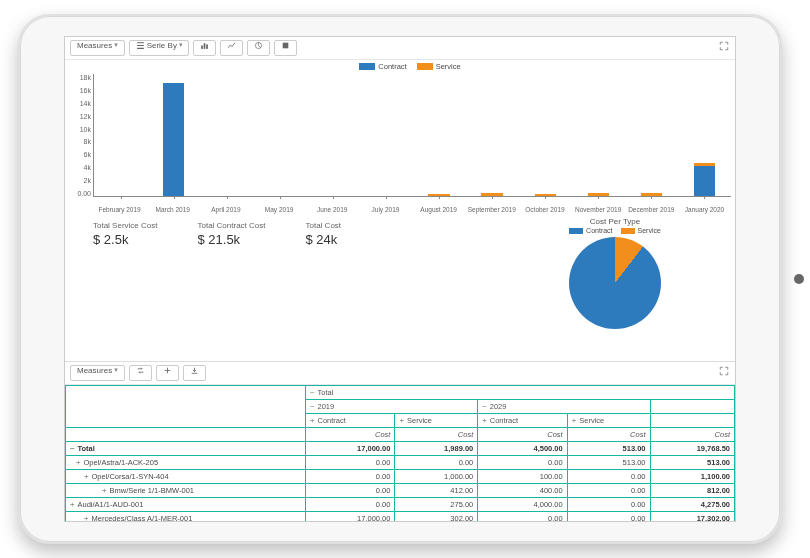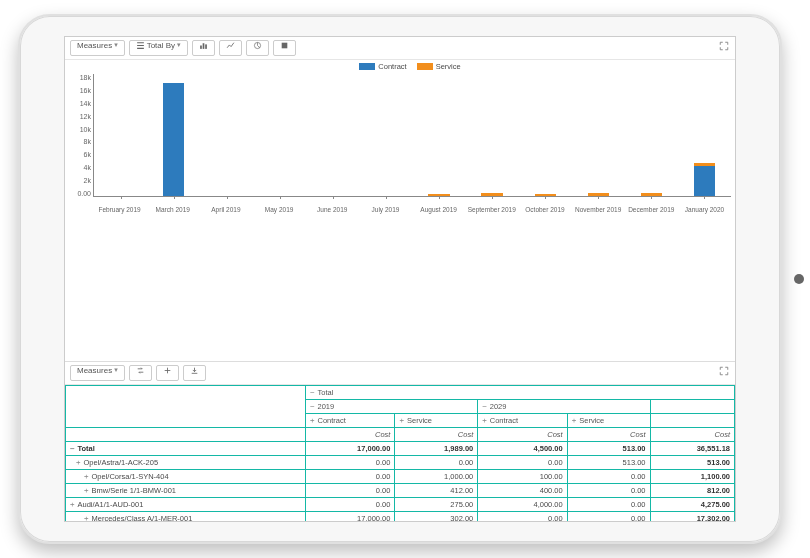--- a/index.html
+++ b/index.html
@@ -150,21 +150,21 @@
 
     <div class="toolbar">
       <div class="btn">
         <span>Measures</span>
         <span class="caret">▾</span>
       </div>
       <div class="btn">
         <svg viewBox="0 0 16 16" fill="none" stroke="#666" stroke-width="2">
             <path d="M2 3h12M2 8h12M2 13h12"></path>
           </svg>
-        <span>Total By</span>
+        <span>Serie By</span>
         <span class="caret">▾</span>
       </div>
       <div class="btn">
         <svg viewBox="0 0 16 16" fill="#666">
             <rect x="2" y="8" width="3" height="6"></rect>
             <rect x="6.5" y="4" width="3" height="10"></rect>
             <rect x="11" y="6" width="3" height="8"></rect>
           </svg>
       </div>
       <div class="btn">
@@ -288,21 +288,47 @@
           <div>August 2019</div>
           <div>September 2019</div>
           <div>October 2019</div>
           <div>November 2019</div>
           <div>December 2019</div>
           <div>January 2020</div>
         </div>
     </div>
 
     <div class="kpi-row" style="height:120px;">
-
+      <div class="kpi">
+        <span class="label">Total Service Cost</span>
+        <span class="value">$ 2.5k</span>
+      </div>
+      <div class="kpi">
+        <span class="label">Total Contract Cost</span>
+        <span class="value">$ 21.5k</span>
+      </div>
+      <div class="kpi">
+        <span class="label">Total Cost</span>
+        <span class="value">$ 24k</span>
+      </div>
+
+      <div class="pie-block">
+        <div class="pie-title">Cost Per Type</div>
+        <div class="pie-legend">
+          <div class="lg-item">
+              <span class="lg-sw" style="background:#2d7bbd;width:14px;height:6px"></span>
+              <span>Contract</span>
+            </div>
+          <div class="lg-item">
+              <span class="lg-sw" style="background:#f28e1c;width:14px;height:6px"></span>
+              <span>Service</span>
+            </div>
+        </div>
+        <div class="pie" id="pie" style="background: conic-gradient(rgb(242, 142, 28) 0%, rgb(242, 142, 28) 10.4167%, rgb(45, 123, 189) 10.4167%, rgb(45, 123, 189) 100%);"></div>
+      </div>
     </div>
 
     <div class="lower">
       <div class="toolbar">
         <div class="btn">
           <span>Measures</span>
           <span class="caret">▾</span>
         </div>
         <div class="btn">
           <svg viewBox="0 0 16 16" fill="none" stroke="#666" stroke-width="1.5">
@@ -353,40 +379,40 @@
             <th class="num dim">Cost</th>
           </tr>
         </thead>
         <tbody id="tbody">
             <tr>
               <td class="lbl rowhead bold" style="padding-left: 4px;"><span class="exp">−</span>Total</td>
               <td class="num bold">17,000.00</td>
               <td class="num bold">1,989.00</td>
               <td class="num bold">4,500.00</td>
               <td class="num bold">513.00</td>
-              <td class="num bold">36,551.18</td>
+              <td class="num bold">19,768.50</td>
             </tr>
             <tr>
               <td class="lbl rowhead" style="padding-left: 10px;"><span class="exp">+</span>Opel/Astra/1-ACK-205</td>
               <td class="num">0.00</td>
               <td class="num">0.00</td>
               <td class="num">0.00</td>
               <td class="num">513.00</td>
               <td class="num bold">513.00</td>
             </tr>
             <tr>
               <td class="lbl rowhead" style="padding-left: 18px;"><span class="exp">+</span>Opel/Corsa/1-SYN-404</td>
               <td class="num">0.00</td>
               <td class="num">1,000.00</td>
               <td class="num">100.00</td>
               <td class="num">0.00</td>
               <td class="num bold">1,100.00</td>
             </tr>
             <tr>
-              <td class="lbl rowhead" style="padding-left: 18px;"><span class="exp">+</span>Bmw/Serie 1/1-BMW-001</td>
+              <td class="lbl rowhead" style="padding-left: 36px;"><span class="exp">+</span>Bmw/Serie 1/1-BMW-001</td>
               <td class="num">0.00</td>
               <td class="num">412.00</td>
               <td class="num">400.00</td>
               <td class="num">0.00</td>
               <td class="num bold">812.00</td>
             </tr>
             <tr>
               <td class="lbl rowhead" style="padding-left: 4px;"><span class="exp">+</span>Audi/A1/1-AUD-001</td>
               <td class="num">0.00</td>
               <td class="num">275.00</td>

